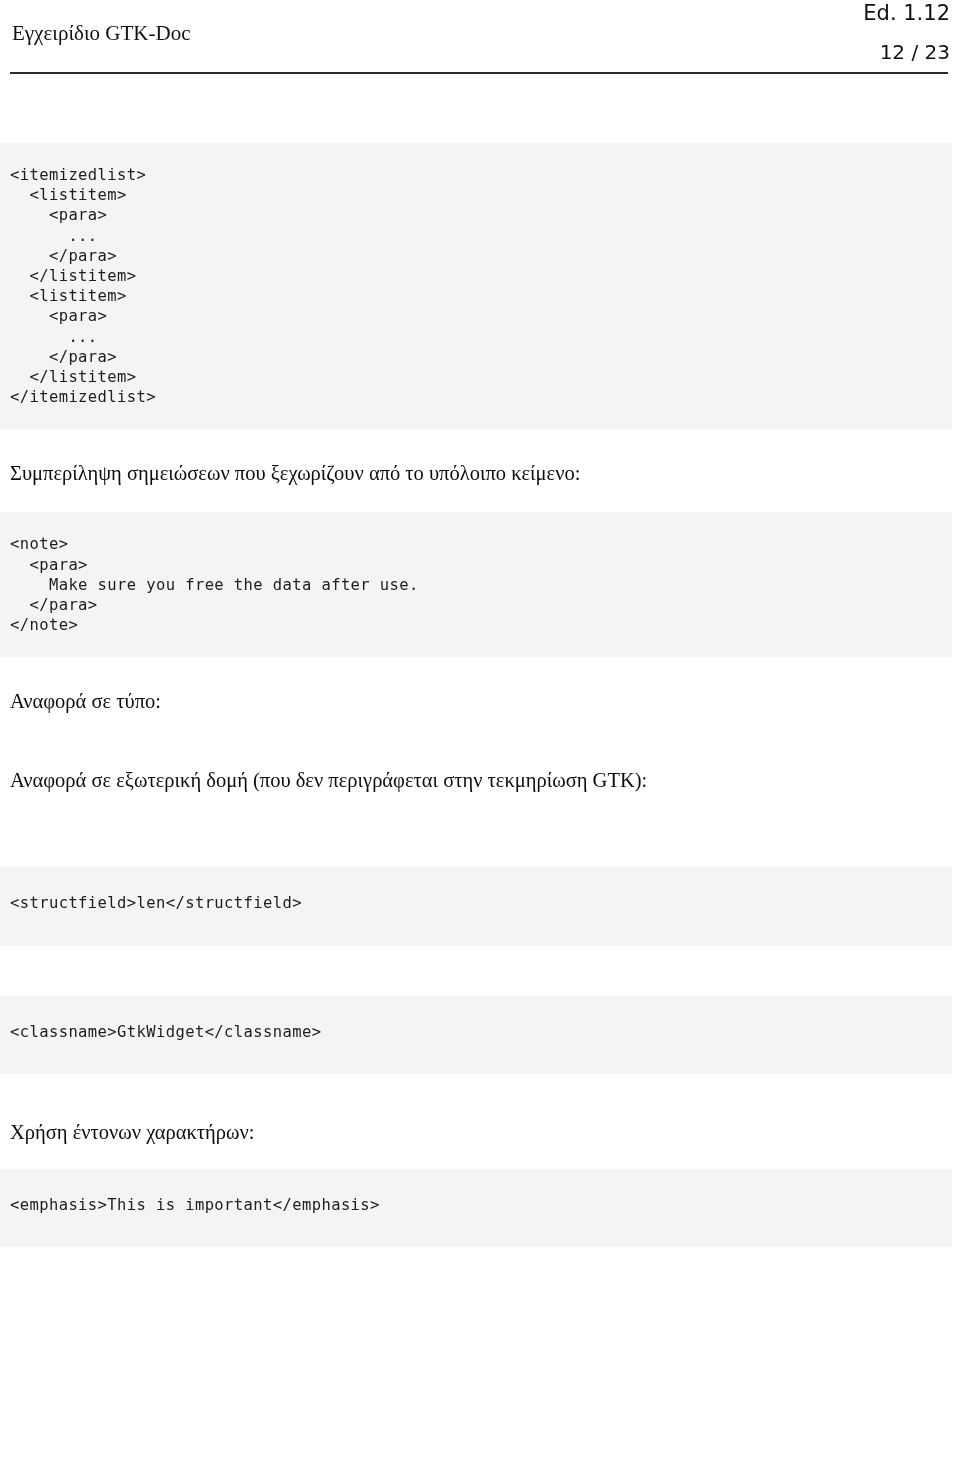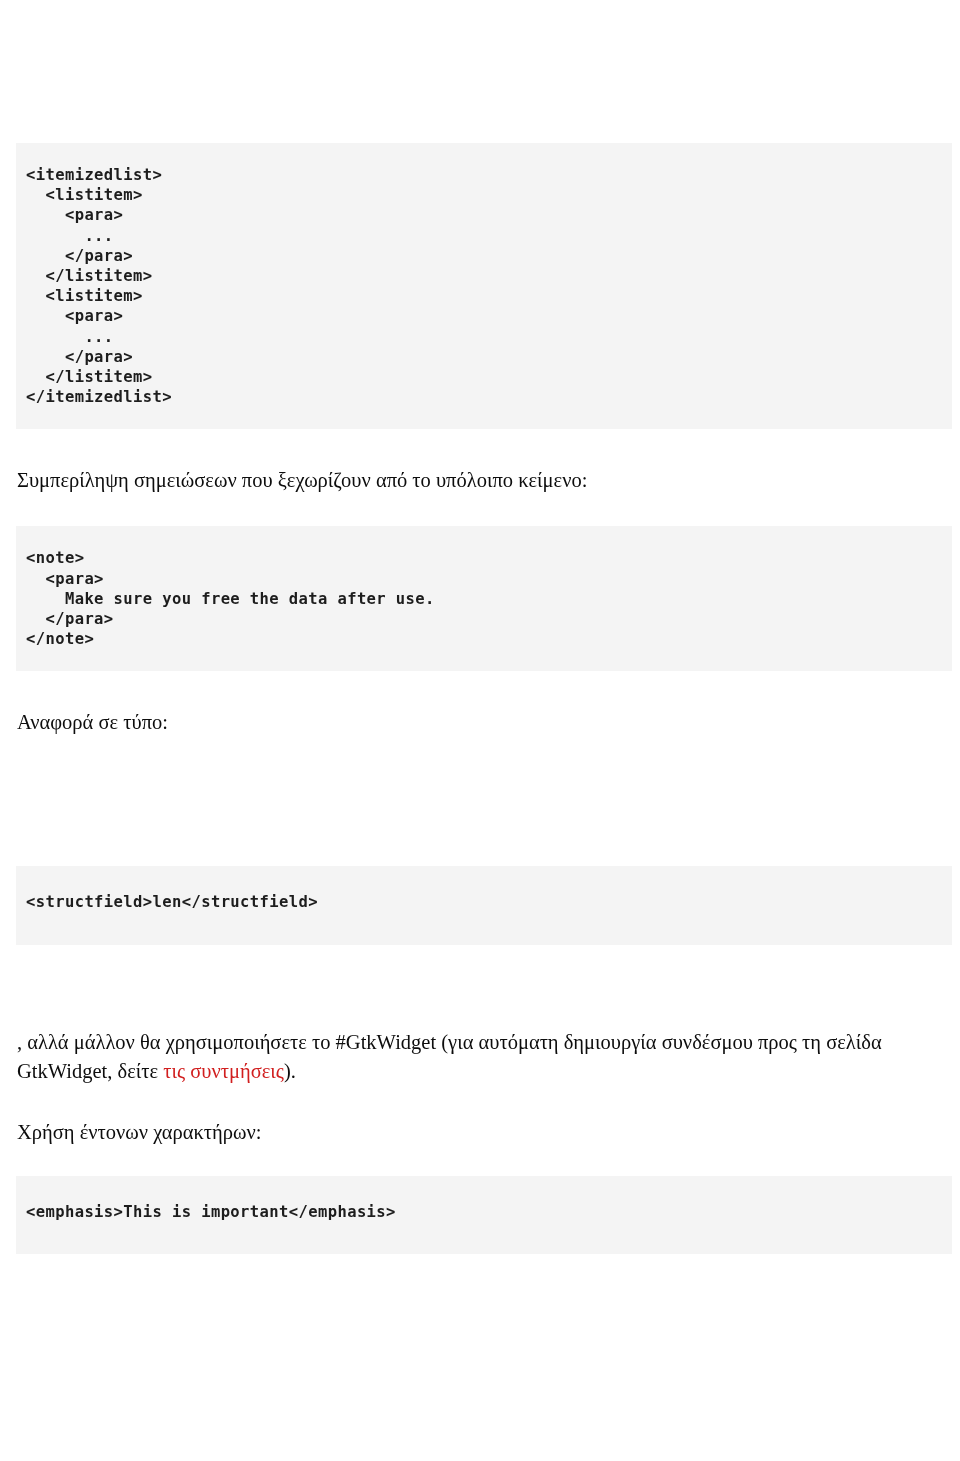--- a/index.html
+++ b/index.html
@@ -70,61 +70,66 @@
   
   .content {
     position: absolute;
     left: 0;
     top: 78px;
     width: 960px;
   }
 
   .codeblock {
     background: #f4f4f4;
-    margin: 0 8px 0 16px;
+    margin: 0 8px 0 0;
     padding: 22px 0 22px 10px;
     font-family: "DejaVu Sans Mono", "Liberation Mono", monospace;
     font-size: 15.5px;
     line-height: 20.2px;
     color: #1d1d1d;
     white-space: pre;
     letter-spacing: 0.4px;
-    font-weight: bold;
   }
   .codeblock.single {
     padding-top: 26px;
     padding-bottom: 32px;
   }
 
   .para {
     font-family: "Liberation Serif", "DejaVu Serif", serif;
     font-size: 20.5px;
     line-height: 29px;
     color: #0d0d0d;
     padding: 0 12px 0 10px;
-    margin: 7px;
+    margin: 0;
   }
 
   .link {
     color: #d11f1f;
   }
 
   .sp-18 { height: 18px; }
   .sp-22 { height: 22px; }
   .sp-24 { height: 24px; }
   .sp-26 { height: 26px; }
   .sp-28 { height: 28px; }
   .sp-30 { height: 30px; }
   .sp-65 { height: 65px; }
 </style>
 </head>
 <body>
 
 <div class="page">
 
+  <div class="header">
+    <div class="header-title">Εγχειρίδιο GTK-Doc</div>
+    <div class="header-edition">Ed. 1.12</div>
+    <div class="header-pageno">12 / 23</div>
+    <div class="header-rule"></div>
+  </div>
 
   <div class="content">
 
     <div class="sp-65"></div>
 
     <pre class="codeblock">&lt;itemizedlist&gt;
   &lt;listitem&gt;
     &lt;para&gt;
       ...
     &lt;/para&gt;
@@ -150,40 +155,41 @@
 
     <div class="sp-30"></div>
 
     <p class="para">Αναφορά σε τύπο:</p>
 
     <div class="sp-22"></div>
 
 
     <div class="sp-28"></div>
 
+    <p class="para">Αναφορά σε εξωτερική δομή (που δεν περιγράφεται στην τεκμηρίωση GTK):</p>
 
     <div class="sp-22"></div>
 
 
     <div class="sp-28"></div>
 
 
     <div class="sp-22"></div>
 
     <pre class="codeblock single">&lt;structfield&gt;len&lt;/structfield&gt;</pre>
 
     <div class="sp-28"></div>
 
 
     <div class="sp-22"></div>
 
+    <pre class="codeblock single">&lt;classname&gt;GtkWidget&lt;/classname&gt;</pre>
 
     <div class="sp-26"></div>
 
-    <p class="para"><span>, αλλά μάλλον θα χρησιμοποιήσετε το #GtkWidget (για αυτόματη δημιουργία συνδέσμου προς τη σελίδα GtkWidget, δείτε </span><span class="link">τις συντμήσεις</span><span>).</span></p>
 
     <div class="sp-18"></div>
 
     <p class="para">Χρήση έντονων χαρακτήρων:</p>
 
     <div class="sp-22"></div>
 
     <pre class="codeblock single">&lt;emphasis&gt;This is important&lt;/emphasis&gt;</pre>
 
   </div>

